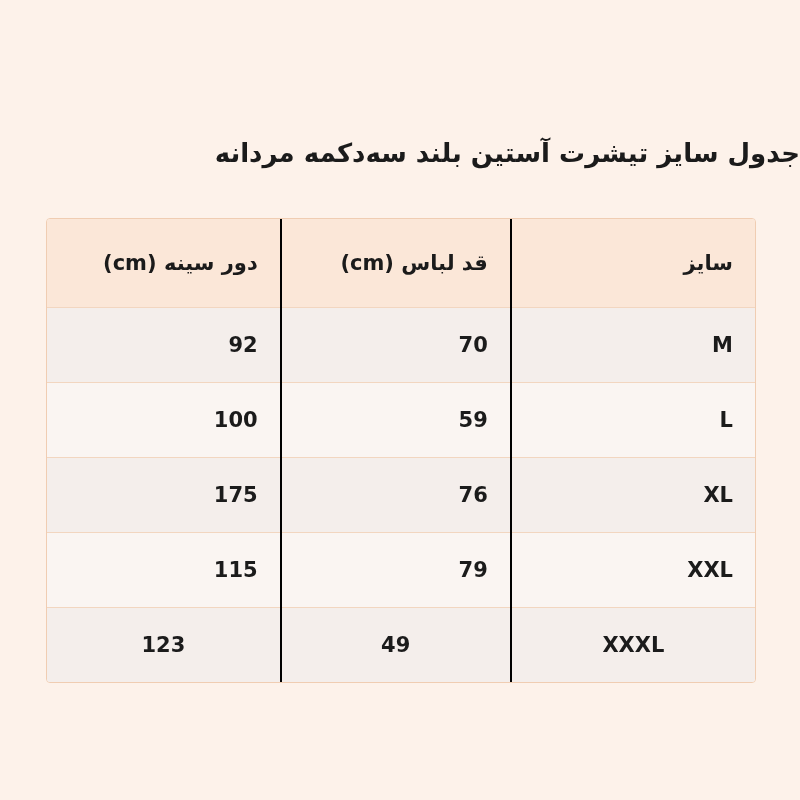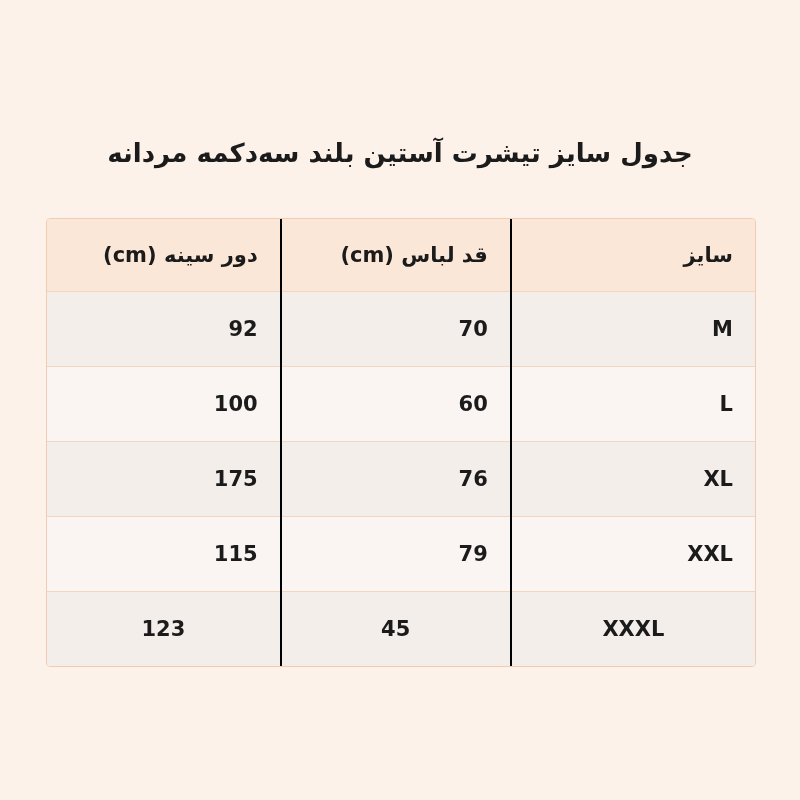--- a/index.html
+++ b/index.html
@@ -18,21 +18,20 @@
     width: 800px;
     height: 800px;
     background: #fdf2ea;
     box-sizing: border-box;
   }
   .title {
     position: absolute;
     top: 138px;
     left: 0;
     right: 0;
-    text-align: center;
     font-size: 26px;
     font-weight: bold;
     color: #1b1b1b;
     letter-spacing: 0px;
     direction: rtl;
   }
   .table-wrap {
     position: absolute;
     top: 218px;
     left: 46px;
@@ -61,21 +60,21 @@
     vertical-align: middle;
     white-space: nowrap;
     overflow: hidden;
   }
   table.size-table th:last-child,
   table.size-table td:last-child {
     border-left: none;
   }
   table.size-table thead th {
     background: #fbe7d8;
-    height: 72px;
+    height: 88px;
     font-size: 21px;
   }
   table.size-table tbody tr:nth-child(odd) td {
     background: #f4eeeb;
   }
   table.size-table tbody tr:nth-child(even) td {
     background: #faf5f2;
   }
   table.size-table tbody tr:last-child td {
     border-bottom: none;
@@ -108,35 +107,35 @@
         </tr>
       </thead>
       <tbody>
         <tr>
           <td>M</td>
           <td>70</td>
           <td>92</td>
         </tr>
         <tr>
           <td>L</td>
-          <td>60</td>
+          <td>59</td>
           <td>100</td>
         </tr>
         <tr>
           <td>XL</td>
           <td>76</td>
           <td>175</td>
         </tr>
         <tr>
           <td>XXL</td>
           <td>79</td>
           <td>115</td>
         </tr>
         <tr>
           <td>XXXL</td>
-          <td>45</td>
+          <td>49</td>
           <td>123</td>
         </tr>
       </tbody>
     </table>
   </div>
 
 </div>
 
 </body></html>

